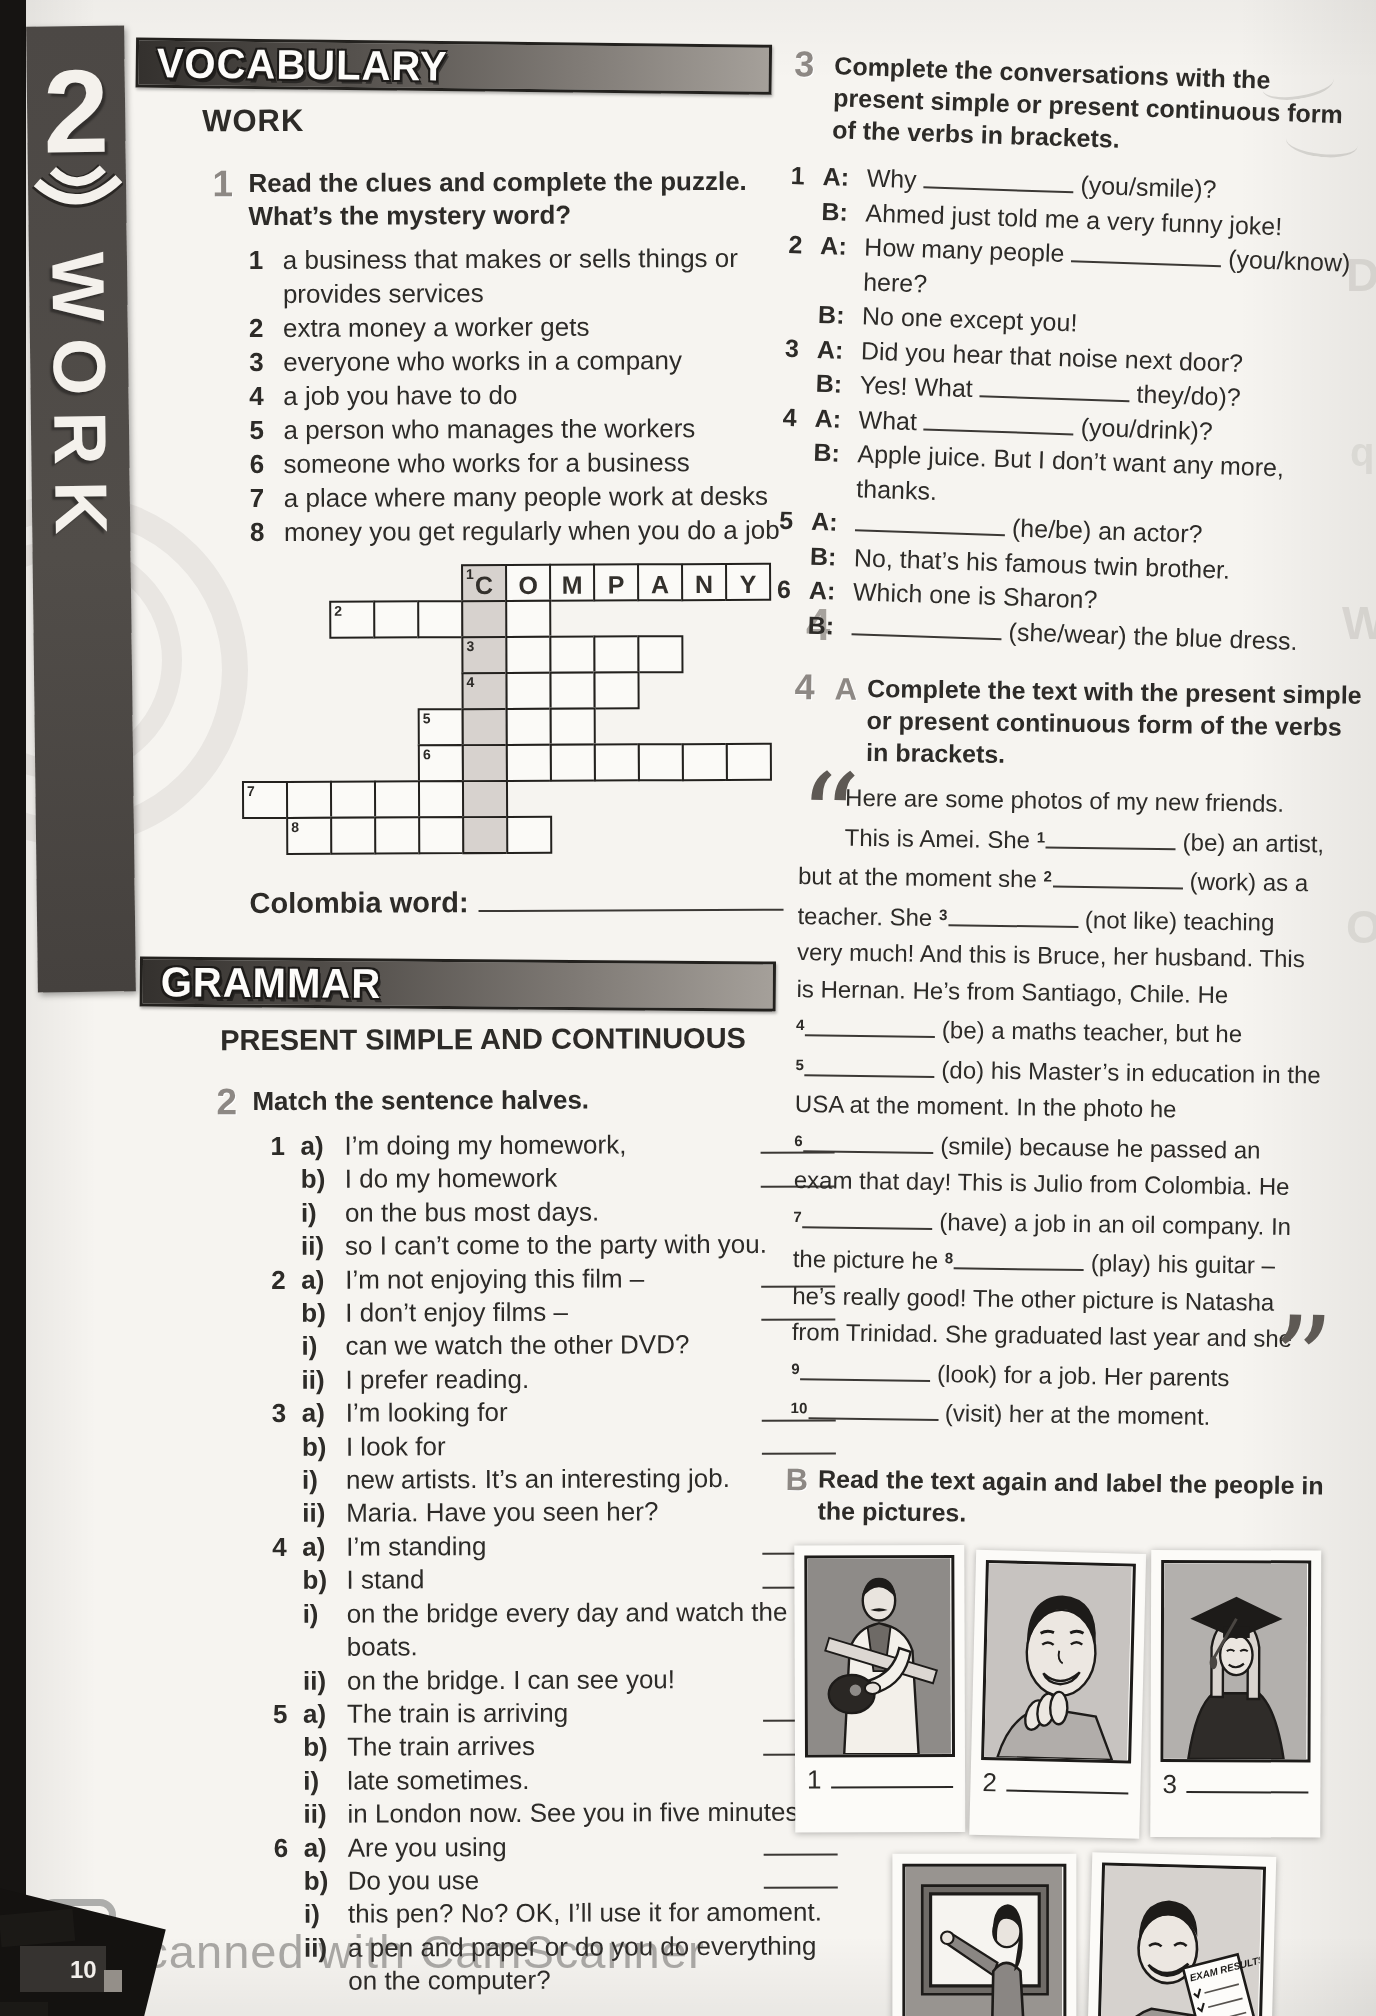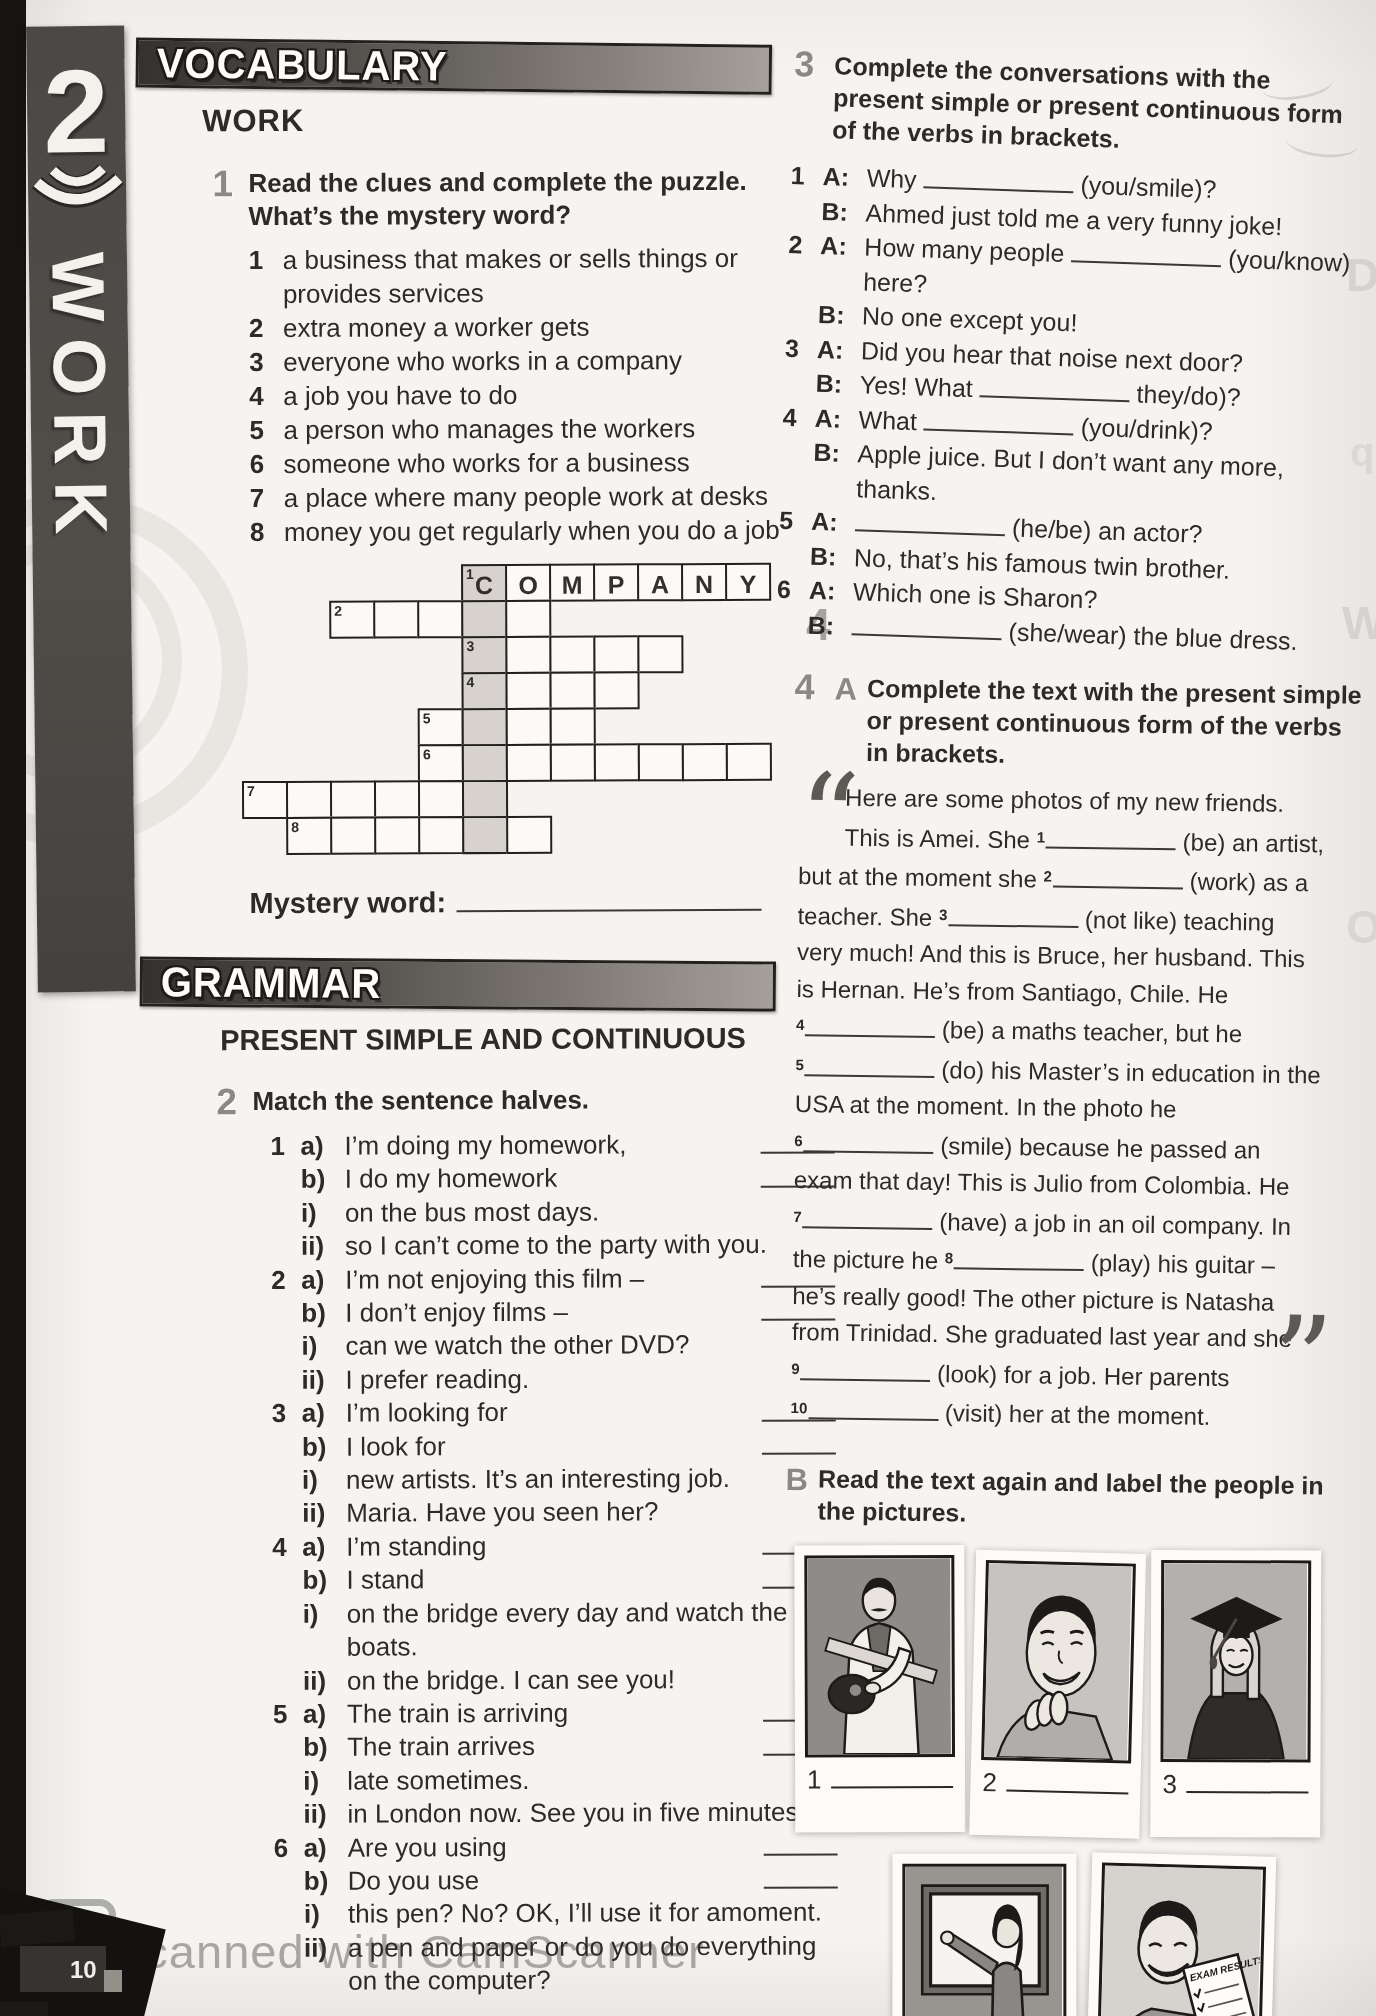--- a/index.html
+++ b/index.html
@@ -252,21 +252,21 @@
           <span class="cellnum">8</span>
         </div>
         <div class="cell" style="left: 88px; top: 252px;"></div>
         <div class="cell" style="left: 132px; top: 252px;"></div>
         <div class="cell" style="left: 176px; top: 252px;"></div>
         <div class="cell shaded" style="left: 220px; top: 252px;"></div>
         <div class="cell" style="left: 264px; top: 252px;"></div>
       </div>
 
     <div class="mystery">
-      <span class="lbl">Mystery word:</span><span class="mline"></span>
+      <span class="lbl">Colombia word:</span><span class="mline"></span>
     </div>
 
     <div class="banner gra-banner">
       <span>GRAMMAR</span>
     </div>
     <div class="h-psc">PRESENT SIMPLE AND CONTINUOUS</div>
 
     <div class="ex-head">
       <span class="ex-num">2</span>
       <p>Match the sentence halves.</p>

